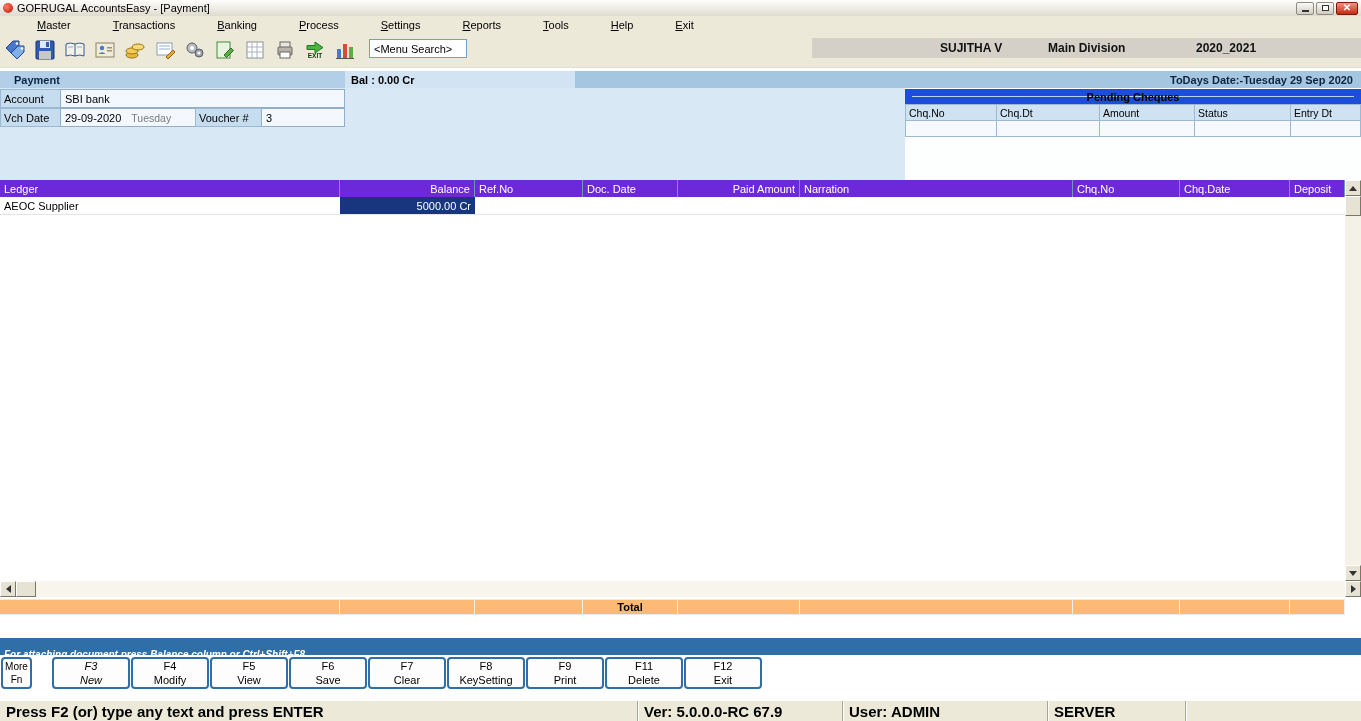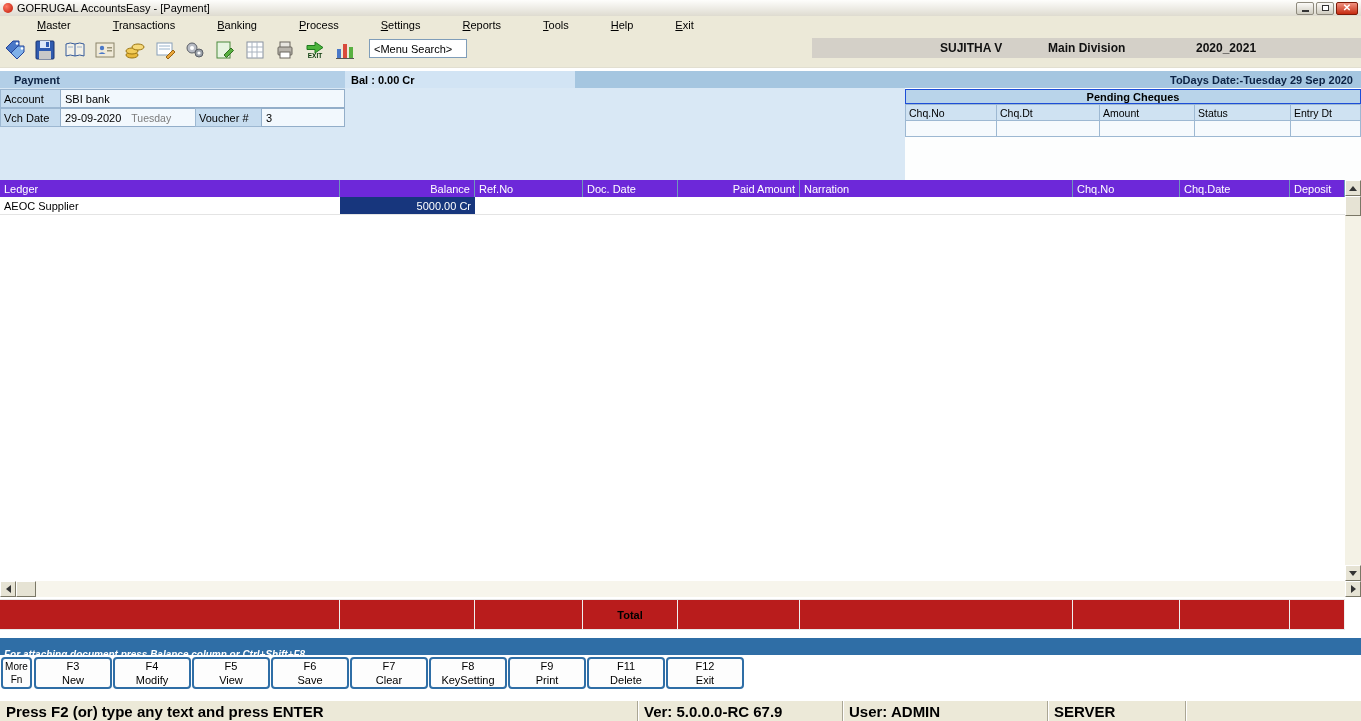--- a/index.html
+++ b/index.html
@@ -48,21 +48,21 @@
   .form-area { position:absolute; left:0; top:88px; width:905px; height:92px; background:#d9e8f5; }
   .cell-label { position:absolute; background:#c6dcef; border:1px solid #9db8d2; display:flex;
                 align-items:center; padding-left:3px; }
   .cell-field { position:absolute; background:#f2f8fd; border:1px solid #93aec9; display:flex;
                 align-items:center; padding-left:4px; }
   .day-hint { color:#7b7b7b; margin-left:10px; font-size:10.5px; }
 
   
   .pending { position:absolute; left:905px; top:88px; width:456px; height:92px; background:#fdfefe; }
   .pending-title { position:absolute; left:0; top:1px; width:456px; height:15px; background:#b9d4ea;
-                   border:1px solid #1d4ed8; display:flex; align-items:center; justify-content:center; font-weight:bold; }
+                   border:7px solid #1d4ed8; display:flex; align-items:center; justify-content:center; font-weight:bold; }
   .pending-cols, .pending-empty { position:absolute; left:0; width:456px; display:flex; }
   .pending-cols { top:16px; height:17px; }
   .pending-empty { top:33px; height:16px; }
   .p-col { border:1px solid #9db8d2; border-left:none; background:#cfe2f2; padding:2px 3px; font-size:10.5px; }
   .p-col.first { border-left:1px solid #9db8d2; }
   .pending-empty .p-col { background:#f6fafd; border-top:none; }
   .pc0{width:92px;} .pc1{width:103px;} .pc2{width:95px;} .pc3{width:96px;} .pc4{width:70px;}
 
   
   .grid-header { position:absolute; left:0; top:180px; width:1345px; height:17px; display:flex;
@@ -85,38 +85,38 @@
   .tri-left { width:0; height:0; border-top:4px solid transparent; border-bottom:4px solid transparent; border-right:5px solid #333; }
   .tri-right{ width:0; height:0; border-top:4px solid transparent; border-bottom:4px solid transparent; border-left:5px solid #333; }
   .vscroll { position:absolute; left:1345px; top:180px; width:16px; height:401px; background:#f4f2e6; }
   .vthumb { position:absolute; left:0; top:16px; width:16px; height:20px; background:#e6e3d4;
             border:1px solid; border-color:#ffffff #7a7766 #7a7766 #ffffff; }
   .hscroll { position:absolute; left:0; top:581px; width:1361px; height:16px; background:#f7f5ec; }
   .hthumb { position:absolute; left:16px; top:0; width:20px; height:16px; background:#e6e3d4;
             border:1px solid; border-color:#ffffff #7a7766 #7a7766 #ffffff; }
 
   
-  .total-row { position:absolute; left:0; top:599px; width:1345px; height:31px; display:flex;
-               background:#b91c1c; border-top:1px solid #e8e8e8; border-bottom:1px solid #e8e8e8; }
+  .total-row { position:absolute; left:0; top:599px; width:1345px; height:16px; display:flex;
+               background:#fdba74; border-top:1px solid #e8e8e8; border-bottom:1px solid #e8e8e8; }
   .tr-cell { height:100%; display:flex; align-items:center; justify-content:center; border-right:1px solid #efefef; }
   .total-label { font-weight:bold; }
 
   
   .info-bar { position:absolute; left:0; top:638px; width:1361px; height:32px; background:#2f6ea6;
               color:#fff; font-weight:bold; display:flex; align-items:center; padding-left:4px; font-size:10px;font-style:italic; }
 
   
   .fkeys { position:absolute; left:0; top:655px; width:1361px; height:38px; background:#fff;
            display:flex; align-items:flex-start; }
   .fkey { margin-top:2px; height:32px; border:2px solid #2f6ea6; border-radius:4px; background:#fdfdfd;
           display:flex; flex-direction:column; align-items:center; justify-content:center;
           font-size:11px; line-height:1.3; cursor:default; }
   .fkey.more { width:31px; margin-left:1px; font-size:10px; }
   .fkey.std { width:78px; margin-left:1px; }
-  .fkey.f3 { margin-left:2px; }
+  .fkey.f3 { margin-left:20px;font-style:italic; }
 
   
   .statusbar { position:absolute; left:0; top:700px; width:1361px; height:21px; background:#ece9d8;
                display:flex; font-weight:bold; font-size:15px; border-top:1px solid #fff; }
   .sb-sec { display:flex; align-items:center; padding-left:6px; border-right:1px solid #aaa694;
             box-shadow:1px 0 0 #fff; }
   .ss0{width:638px;} .ss1{width:205px;} .ss2{width:205px;} .ss3{width:138px;} .ss4{flex:1; border-right:none; box-shadow:none;}
 </style>
 </head>
 <body>

